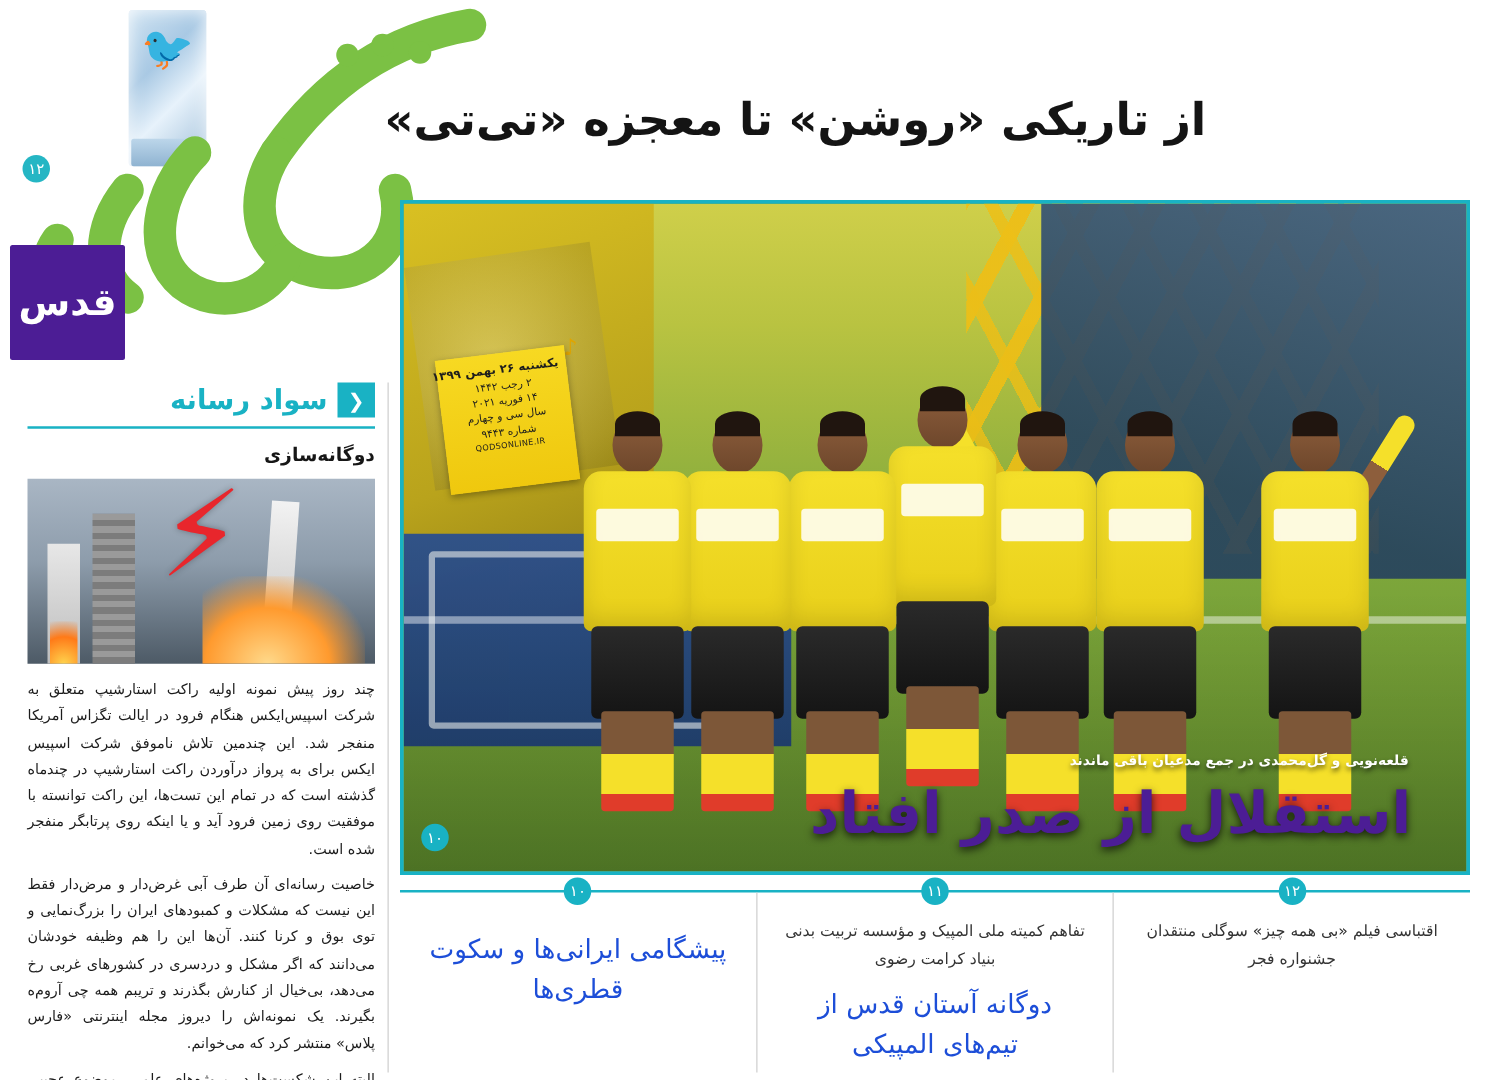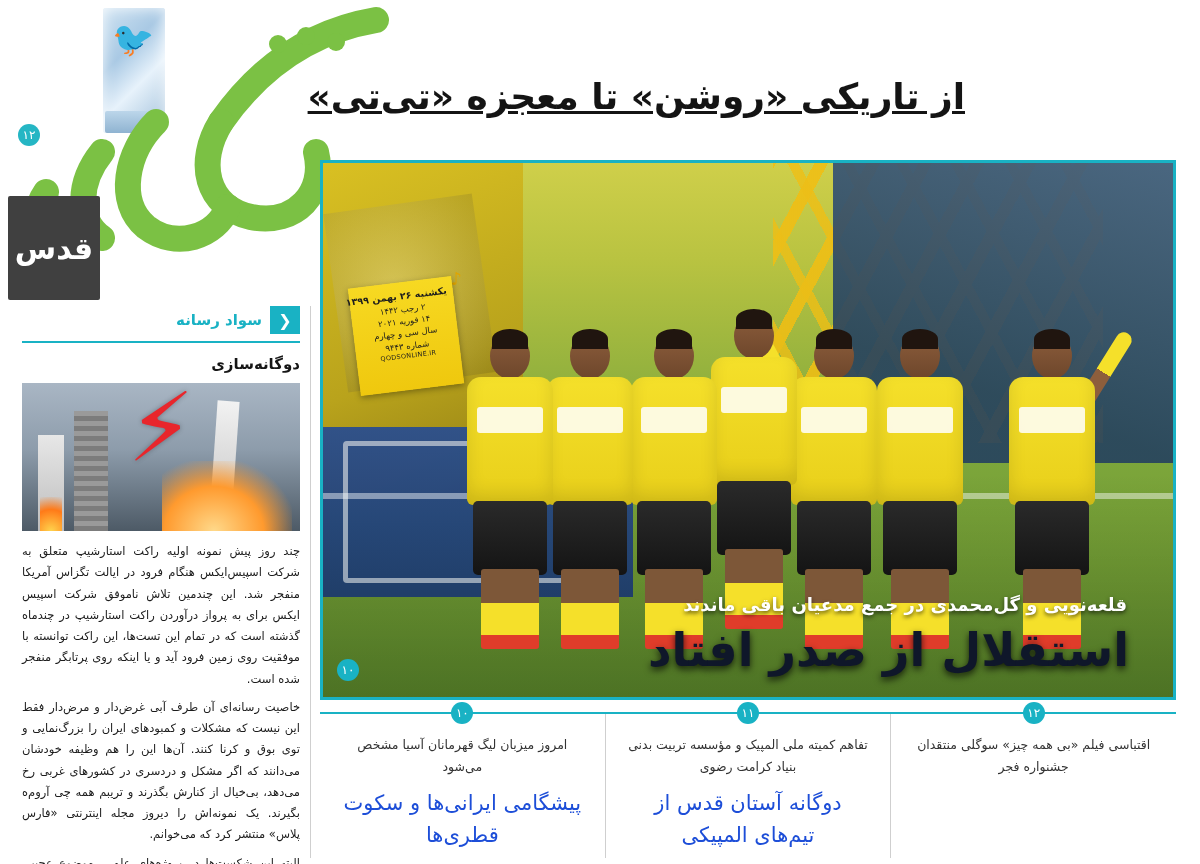--- a/index.html
+++ b/index.html
@@ -56,21 +56,20 @@
   .fajr-head {
     position: absolute;
     top: 76px; right: 235px;
     width: 560px;
     text-align: center;
     font-size: 36px;
     font-weight: bold;
     color: #141414;
     letter-spacing: -.5px;
     white-space: nowrap;
-    text-decoration: underline;
   }
   .page-badge {
     position: absolute;
     width: 22px; height: 22px;
     border-radius: 50%;
     background: #25b6c4;
     color: #fff;
     font-size: 12px;
     display: flex; align-items: center; justify-content: center;
   }
@@ -81,22 +80,22 @@
     position: absolute;
     top: 2px; left: 6px;
     width: 400px; height: 292px;
     pointer-events: none;
   }
   .wordmark svg { width: 100%; height: 100%; display: block; }
 
   .qods-badge {
     position: absolute;
     top: 196px; left: 8px;
-    width: 92px; height: 104px;
-    background: #404040;
+    width: 92px; height: 92px;
+    background: #4c1d95;
     display: flex; align-items: center; justify-content: center;
     color: #fff;
     font-size: 30px;
     font-weight: bold;
     border-radius: 2px;
     text-align: right;
   }
 
   
   .photo-block {
@@ -204,32 +203,32 @@
     background: linear-gradient(180deg,#f5e02a 0 46px,#8d5e3c 46px 100%);
     border-radius: 8px;
     transform-origin: bottom center;
   }
   .arm.a1 { top: 0px; right: 10px; transform: rotate(32deg); }
   .arm.a2 { top: 6px; left: 6px; transform: rotate(-28deg); }
 
   .photo-caption-small {
     position: absolute;
     bottom: 82px; right: 46px;
-    font-size: 18px;
+    font-size: 11px;
     font-weight: bold;
     color: #fff;
     text-shadow: 0 2px 4px rgba(0,0,0,.65);
     white-space: nowrap;
   }
   .photo-headline {
     position: absolute;
     bottom: 20px; right: 44px;
     font-size: 46px;
     font-weight: bold;
-    color: #0f172a;
+    color: #4c1d95;
     text-shadow: 0 3px 7px rgba(0,0,0,.75);
     white-space: nowrap;
     letter-spacing: -1px;
   }
   .badge-10-photo {
     position: absolute;
     bottom: 16px; left: 14px;
     background: #19b2c4;
   }
 
@@ -269,21 +268,21 @@
     padding-bottom: 7px;
   }
   .side-head .arrow-box {
     width: 30px; height: 28px;
     background: #19b2c4;
     color: #fff;
     display: flex; align-items: center; justify-content: center;
     font-size: 16px;
   }
   .side-head .side-title {
-    font-size: 15px;
+    font-size: 22px;
     font-weight: bold;
     color: #19b2c4;
   }
   .side-sub {
     margin-top: 12px;
     font-size: 15px;
     font-weight: bold;
     color: #161616;
     text-align: right;
   }
@@ -518,18 +517,17 @@
       <div class="tbadge">۱۲</div>
       <div class="tkicker">اقتباسی فیلم «بی همه چیز» سوگلی منتقدان جشنواره فجر</div>
     </div>
     <div class="teaser">
       <div class="tbadge">۱۱</div>
       <div class="tkicker">تفاهم کمیته ملی المپیک و مؤسسه تربیت بدنی بنیاد کرامت رضوی</div>
       <div class="ttitle">دوگانه آستان قدس از تیم‌های المپیکی</div>
     </div>
     <div class="teaser">
       <div class="tbadge">۱۰</div>
-      <div class="tkicker">امروز میزبان لیگ قهرمانان آسیا مشخص می‌شود</div>
       <div class="ttitle">پیشگامی ایرانی‌ها و سکوت قطری‌ها</div>
     </div>
   </div>
 
 </div>
 
 </body></html>

